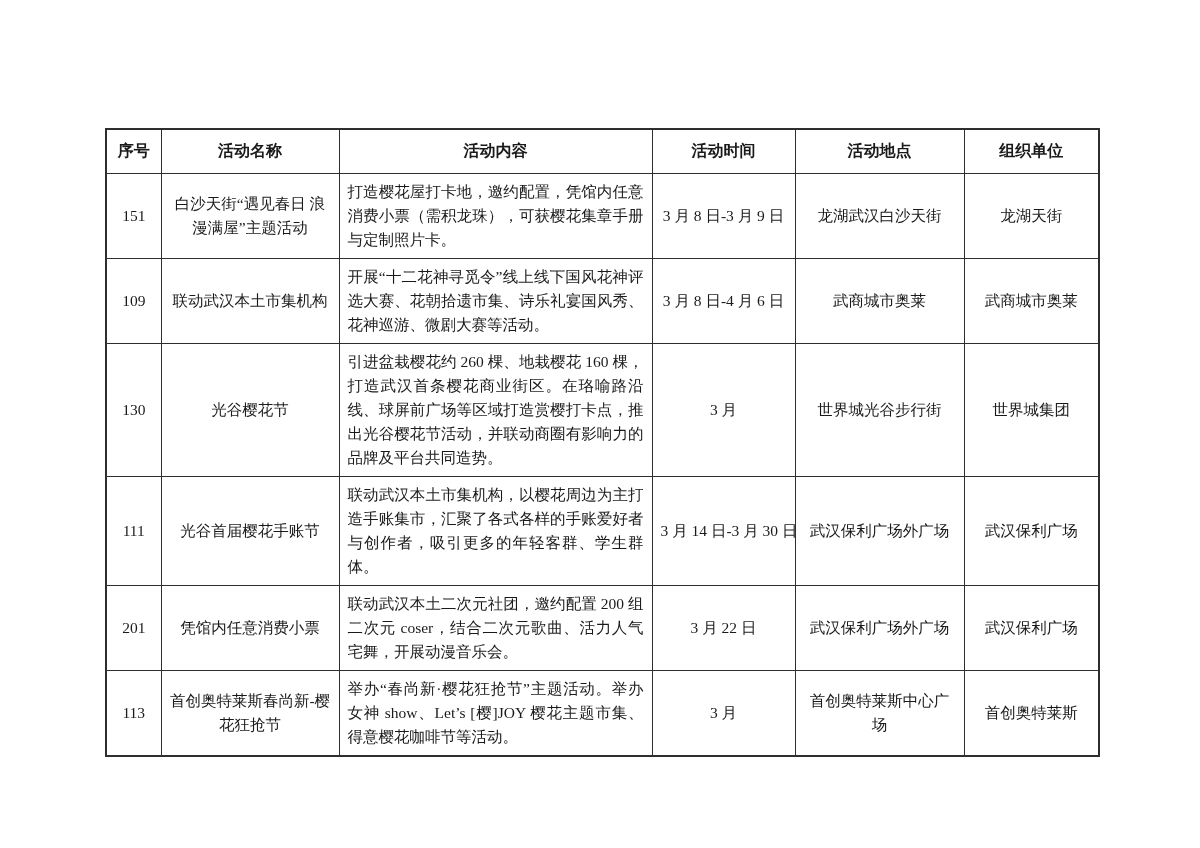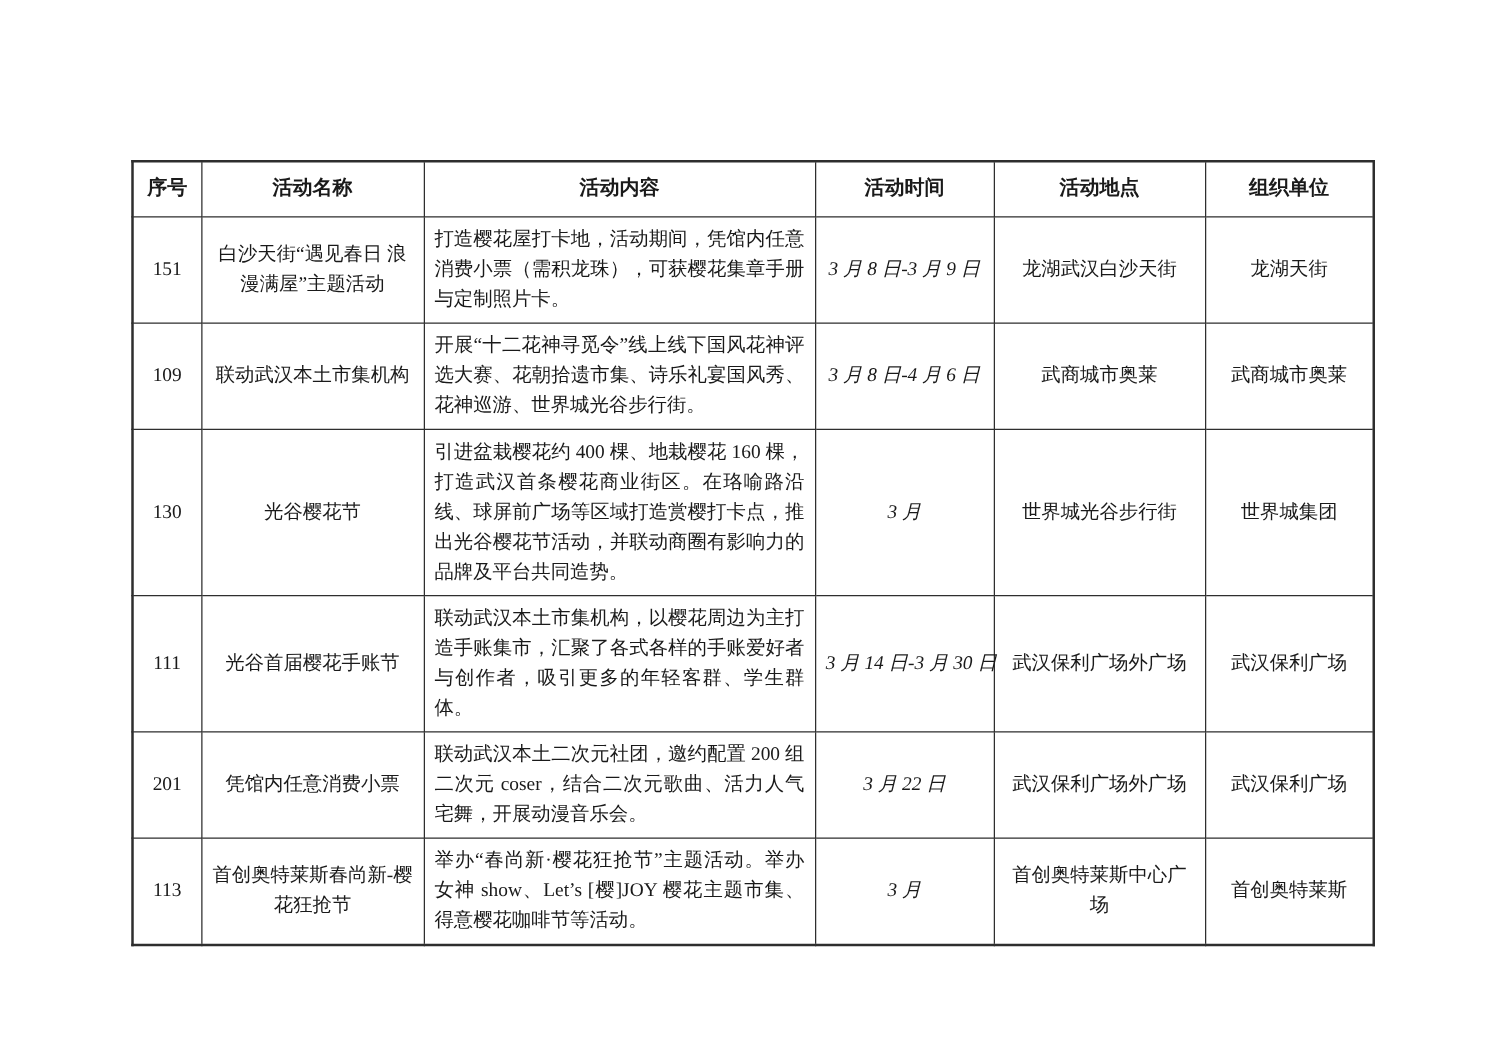--- a/index.html
+++ b/index.html
@@ -49,21 +49,21 @@
   col.c-content  { width: 313px; }
   col.c-time     { width: 143px; }
   col.c-location { width: 169px; }
   col.c-org      { width: 135px; }
 
   td.cell-id, td.cell-time, td.cell-location, td.cell-organizer {
     text-align: center;
   }
   td.cell-name { text-align: center; }
   td.cell-content { text-align: justify; }
-  td.cell-time { padding: 6px 2px; white-space: nowrap; font-style: italic; }
+  td.cell-time { padding: 6px 2px; white-space: nowrap; }
   td.cell-location, td.cell-organizer { padding: 6px 10px; }
 
   
   tbody tr:nth-child(1) { height: 83px; }
   tbody tr:nth-child(2) { height: 76px; }
   tbody tr:nth-child(3) { height: 122px; }
   tbody tr:nth-child(4) { height: 76px; }
   tbody tr:nth-child(5) { height: 84px; }
   tbody tr:nth-child(6) { height: 86px; }
 </style>
@@ -87,37 +87,37 @@
           <th>活动内容</th>
           <th>活动时间</th>
           <th>活动地点</th>
           <th>组织单位</th>
         </tr>
     </thead>
     <tbody>
         <tr>
           <td class="cell-id">151</td>
           <td class="cell-name">白沙天街“遇见春日 浪漫满屋”主题活动</td>
-          <td class="cell-content">打造樱花屋打卡地，活动期间，凭馆内任意消费小票（需积龙珠），可获樱花集章手册与定制照片卡。</td>
+          <td class="cell-content">打造樱花屋打卡地，邀约配置，凭馆内任意消费小票（需积龙珠），可获樱花集章手册与定制照片卡。</td>
           <td class="cell-time">3 月 8 日-3 月 9 日</td>
           <td class="cell-location">龙湖武汉白沙天街</td>
           <td class="cell-organizer">龙湖天街</td>
         </tr>
         <tr>
           <td class="cell-id">109</td>
           <td class="cell-name">联动武汉本土市集机构</td>
-          <td class="cell-content">开展“十二花神寻觅令”线上线下国风花神评选大赛、花朝拾遗市集、诗乐礼宴国风秀、花神巡游、世界城光谷步行街。</td>
+          <td class="cell-content">开展“十二花神寻觅令”线上线下国风花神评选大赛、花朝拾遗市集、诗乐礼宴国风秀、花神巡游、微剧大赛等活动。</td>
           <td class="cell-time">3 月 8 日-4 月 6 日</td>
           <td class="cell-location">武商城市奥莱</td>
           <td class="cell-organizer">武商城市奥莱</td>
         </tr>
         <tr>
           <td class="cell-id">130</td>
           <td class="cell-name">光谷樱花节</td>
-          <td class="cell-content">引进盆栽樱花约 400 棵、地栽樱花 160 棵，打造武汉首条樱花商业街区。在珞喻路沿线、球屏前广场等区域打造赏樱打卡点，推出光谷樱花节活动，并联动商圈有影响力的品牌及平台共同造势。</td>
+          <td class="cell-content">引进盆栽樱花约 260 棵、地栽樱花 160 棵，打造武汉首条樱花商业街区。在珞喻路沿线、球屏前广场等区域打造赏樱打卡点，推出光谷樱花节活动，并联动商圈有影响力的品牌及平台共同造势。</td>
           <td class="cell-time">3 月</td>
           <td class="cell-location">世界城光谷步行街</td>
           <td class="cell-organizer">世界城集团</td>
         </tr>
         <tr>
           <td class="cell-id">111</td>
           <td class="cell-name">光谷首届樱花手账节</td>
           <td class="cell-content">联动武汉本土市集机构，以樱花周边为主打造手账集市，汇聚了各式各样的手账爱好者与创作者，吸引更多的年轻客群、学生群体。</td>
           <td class="cell-time">3 月 14 日-3 月 30 日</td>
           <td class="cell-location">武汉保利广场外广场</td>

